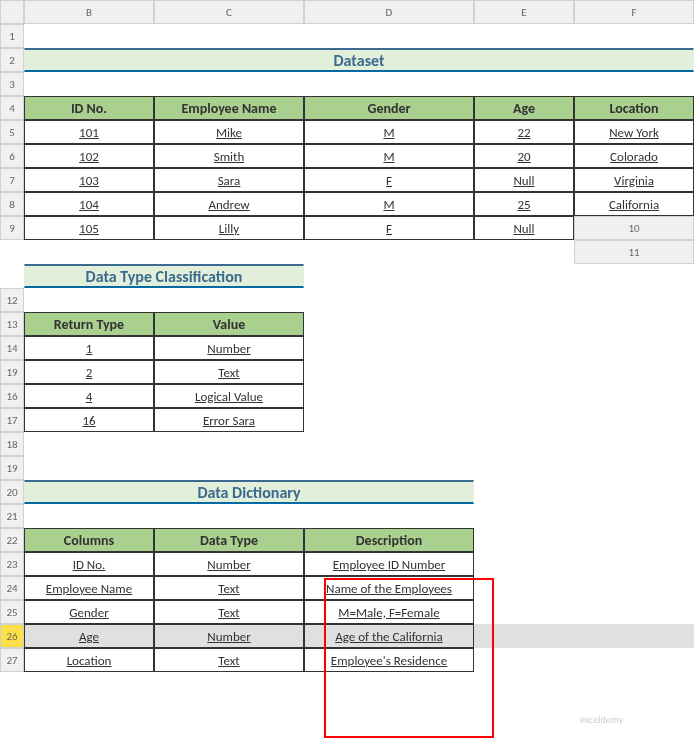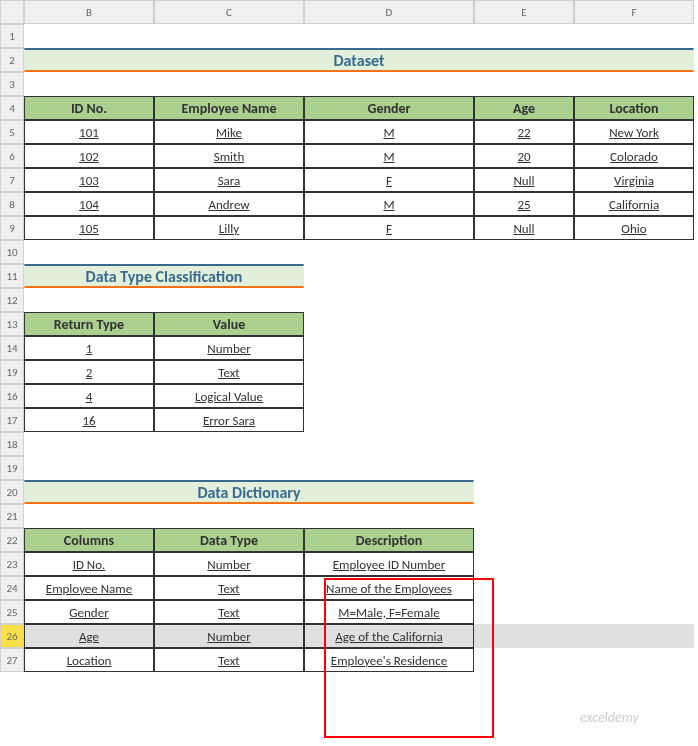--- a/index.html
+++ b/index.html
@@ -33,21 +33,21 @@
       align-items: center;
       padding: 0 4px;
     }
     .title-section {
       background: #e2efda;
       color: #3a6a8f;
       font-weight: bold;
       font-size: 16px;
       justify-content: center;
       border-top: 2px solid #3a6a8f;
-      border-bottom: 2px solid #f97316;
+      border-bottom: 2px solid #0369a1;
     }
     .tbl-header {
       background: #a9d08e;
       font-weight: bold;
       font-size: 14px;
       justify-content: center;
       border: 1px solid #333;
     }
     .tbl-cell {
       border: 1px solid #333;
@@ -59,24 +59,23 @@
     .row-selected {
       background: #e0e0e0;
     }
     .red-box {
       position: absolute;
       border: 2.5px solid #ff0000;
       pointer-events: none;
     }
     .watermark {
       position: absolute;
-      font-size: 14px;
+      font-size: 10px;
       color: #999;
       opacity: 0.5;
-      font-style: italic;
     }
   </style>
 </head>
 <body>
 
 <div class="sheet" id="sheet">
     <div class="col-header"></div>
     <div class="col-header">B</div>
     <div class="col-header">C</div>
     <div class="col-header">D</div>
@@ -124,21 +123,20 @@
     <div class="cell tbl-cell">104</div>
     <div class="cell tbl-cell">Andrew</div>
     <div class="cell tbl-cell">M</div>
     <div class="cell tbl-cell">25</div>
     <div class="cell tbl-cell">California</div>
     <div class="row-header">9</div>
     <div class="cell tbl-cell">105</div>
     <div class="cell tbl-cell">Lilly</div>
     <div class="cell tbl-cell">F</div>
     <div class="cell tbl-cell">Null</div>
-    <div class="cell tbl-cell">Ohio</div>
     <div class="row-header">10</div>
     <div class="cell"></div>
     <div class="cell"></div>
     <div class="cell"></div>
     <div class="cell"></div>
     <div class="cell"></div>
     <div class="row-header">11</div>
     <div class="cell title-section" style="grid-column: 2 / span 2;">Data Type Classification</div>
     <div class="cell"></div>
     <div class="cell"></div>

